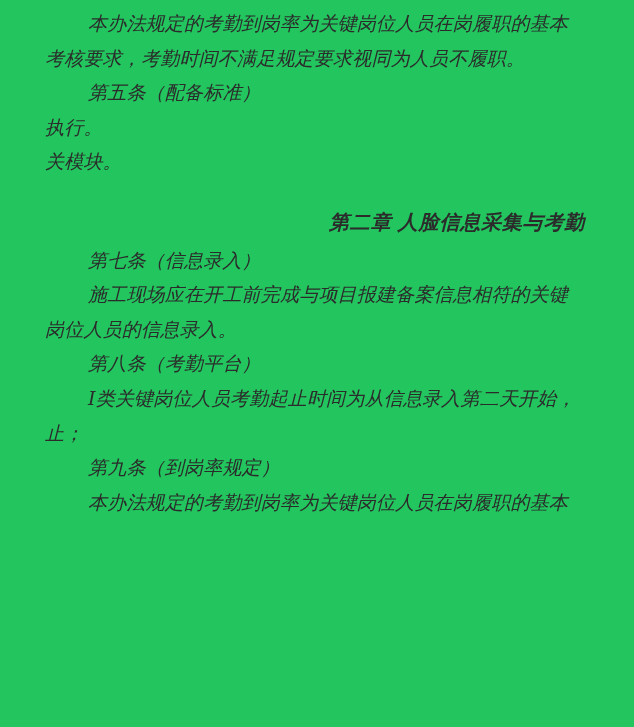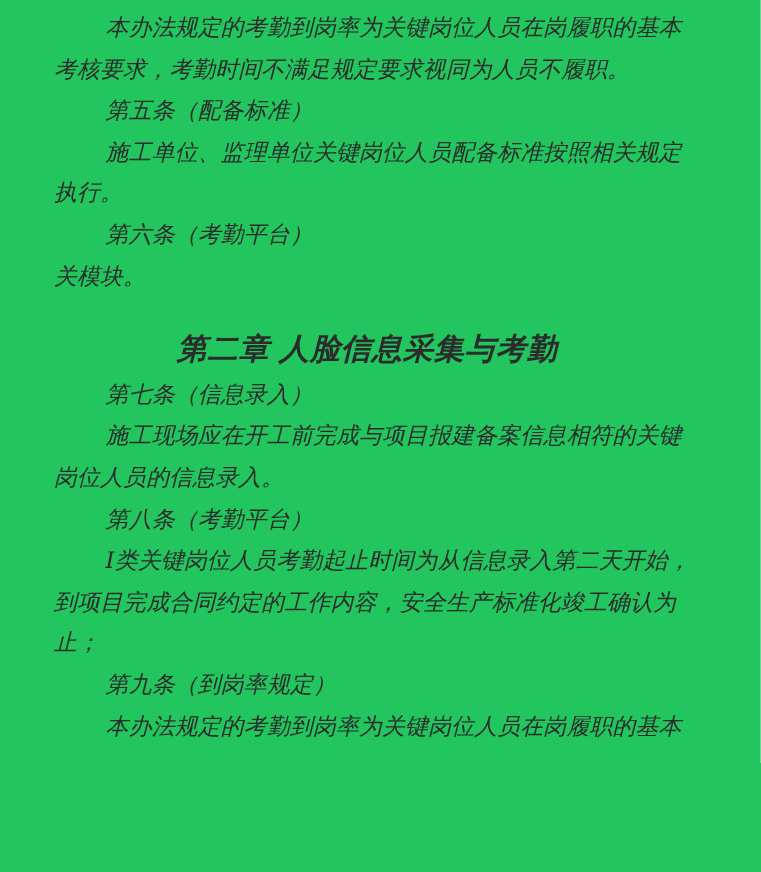--- a/index.html
+++ b/index.html
@@ -24,44 +24,41 @@
   .line {
     white-space: nowrap;
     letter-spacing: 0.2px;
   }
   .line.indent {
     text-indent: 43px;
   }
   .chapter {
     font-family: "Liberation Sans", "DejaVu Sans", sans-serif;
     font-weight: bold;
-    font-size: 25px;
-    text-align: center;
+    font-size: 20px;
+    text-align: right;
     letter-spacing: 0.8px;
     margin-top: 25px;
     margin-bottom: 4px;
     position: relative;
     left: -18px;
     white-space: nowrap;
   }
 </style>
 </head>
 <body>
 
 <div class="page">
   <div class="line indent">本办法规定的考勤到岗率为关键岗位人员在岗履职的基本</div>
   <div class="line">考核要求，考勤时间不满足规定要求视同为人员不履职。</div>
   <div class="line indent">第五条（配备标准）</div>
-  <div class="line indent">施工单位、监理单位关键岗位人员配备标准按照相关规定</div>
   <div class="line">执行。</div>
-  <div class="line indent">第六条（考勤平台）</div>
   <div class="line">关模块。</div>
   <div class="line chapter">第二章 人脸信息采集与考勤</div>
   <div class="line indent">第七条（信息录入）</div>
   <div class="line indent">施工现场应在开工前完成与项目报建备案信息相符的关键</div>
   <div class="line">岗位人员的信息录入。</div>
   <div class="line indent">第八条（考勤平台）</div>
   <div class="line indent">Ⅰ类关键岗位人员考勤起止时间为从信息录入第二天开始，</div>
-  <div class="line">到项目完成合同约定的工作内容，安全生产标准化竣工确认为</div>
   <div class="line">止；</div>
   <div class="line indent">第九条（到岗率规定）</div>
   <div class="line indent">本办法规定的考勤到岗率为关键岗位人员在岗履职的基本</div>
 </div>
 
 </body></html>

